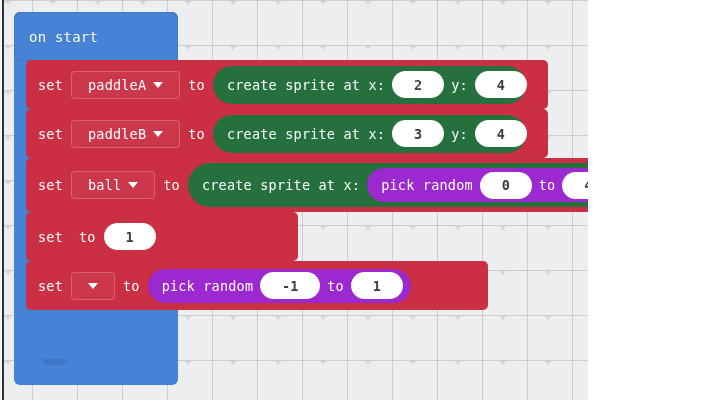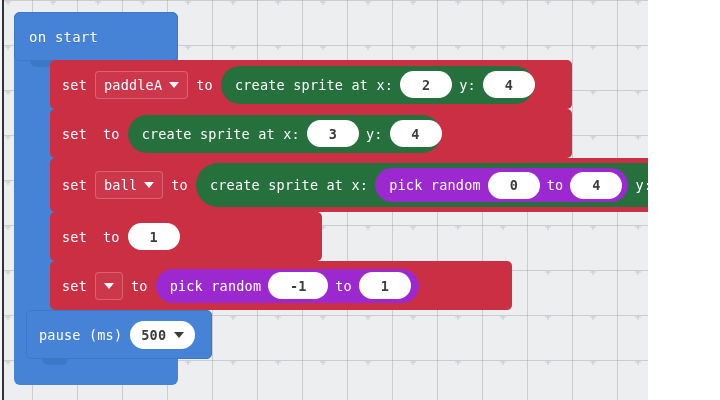--- a/index.html
+++ b/index.html
@@ -6,21 +6,21 @@
     margin: 0;
     padding: 0;
     background: #ffffff;
   }
   body {
     font-family: "DejaVu Sans Mono", "Liberation Mono", monospace;
   }
 
   #canvas {
     position: relative;
-    width: 648px;
+    width: 588px;
     height: 400px;
     overflow: hidden;
     background-color: #eceef0;
     background-image:
       linear-gradient(to right, rgba(150,150,155,0.38) 1px, transparent 1px),
       linear-gradient(to bottom, rgba(150,150,155,0.38) 1px, transparent 1px);
     background-size: 45px 3px, 3px 45px;
     background-position: 572px 1px, 573px 0px;
   }
   
@@ -85,40 +85,39 @@
   .notch {
     position: absolute;
     width: 26px;
     height: 6px;
     border-radius: 0 0 6px 6px;
   }
 
   .row-red {
     background: #cb2f43;
     border-radius: 5px;
-    margin-left: 24px;
   }
   .row-blue {
     background: #4683d6;
     border-radius: 5px;
   }
 
   .kw {
     padding: 0 8px;
     color: #ffffff;
   }
   .kw.first { padding-left: 12px; }
 
   
   .dd {
     display: inline-flex;
     align-items: center;
     gap: 7px;
     height: 26px;
-    padding: 0 8px;
+    padding: 0 16px;
     border-radius: 4px;
     border: 1px solid rgba(255,255,255,0.22);
     background: rgba(255,255,255,0.045);
     color: #ffffff;
     font-size: 13.5px;
   }
   .caret {
     width: 0; height: 0;
     border-left: 5px solid transparent;
     border-right: 5px solid transparent;
@@ -219,20 +218,24 @@
     <span class="rep rep-green" style="width:313px;">
       <span class="kw lead">create sprite at x:</span>
       <span class="numf">2</span>
       <span class="kw">y:</span>
       <span class="numf">4</span>
     </span>
   </div>
 
   <div class="blk row-red" style="left:26px; top:109px; width:522px; height:49px;">
     <span class="kw first">set</span>
+    <span class="dd">
+      <span>paddleB</span>
+      <span class="caret"></span>
+    </span>
     <span class="kw">to</span>
     <span class="rep rep-green" style="width:313px;">
       <span class="kw lead">create sprite at x:</span>
       <span class="numf">3</span>
       <span class="kw">y:</span>
       <span class="numf">4</span>
     </span>
   </div>
 
   <div class="blk row-red" style="left:26px; top:158px; width:682px; height:54px;">
@@ -270,23 +273,16 @@
     <span class="kw">to</span>
     <span class="rep rep-purple">
       <span class="kw lead">pick random</span>
       <span class="numf wide">-1</span>
       <span class="kw">to</span>
       <span class="numf">1</span>
       <span class="spacer" style="width:8px"></span>
     </span>
   </div>
 
-  <div class="blk row-blue" style="left:26px; top:310px; width:186px; height:49px; border:1px solid #3d78c8;">
-    <span class="kw first">pause (ms)</span>
-    <span class="ddwhite">
-      <span>500</span>
-      <span class="caret dark"></span>
-    </span>
-  </div>
 
   <div class="notch" style="left:42px; top:359px; background:#3d78c8;"></div>
 
 </div>
 
 </body></html>

